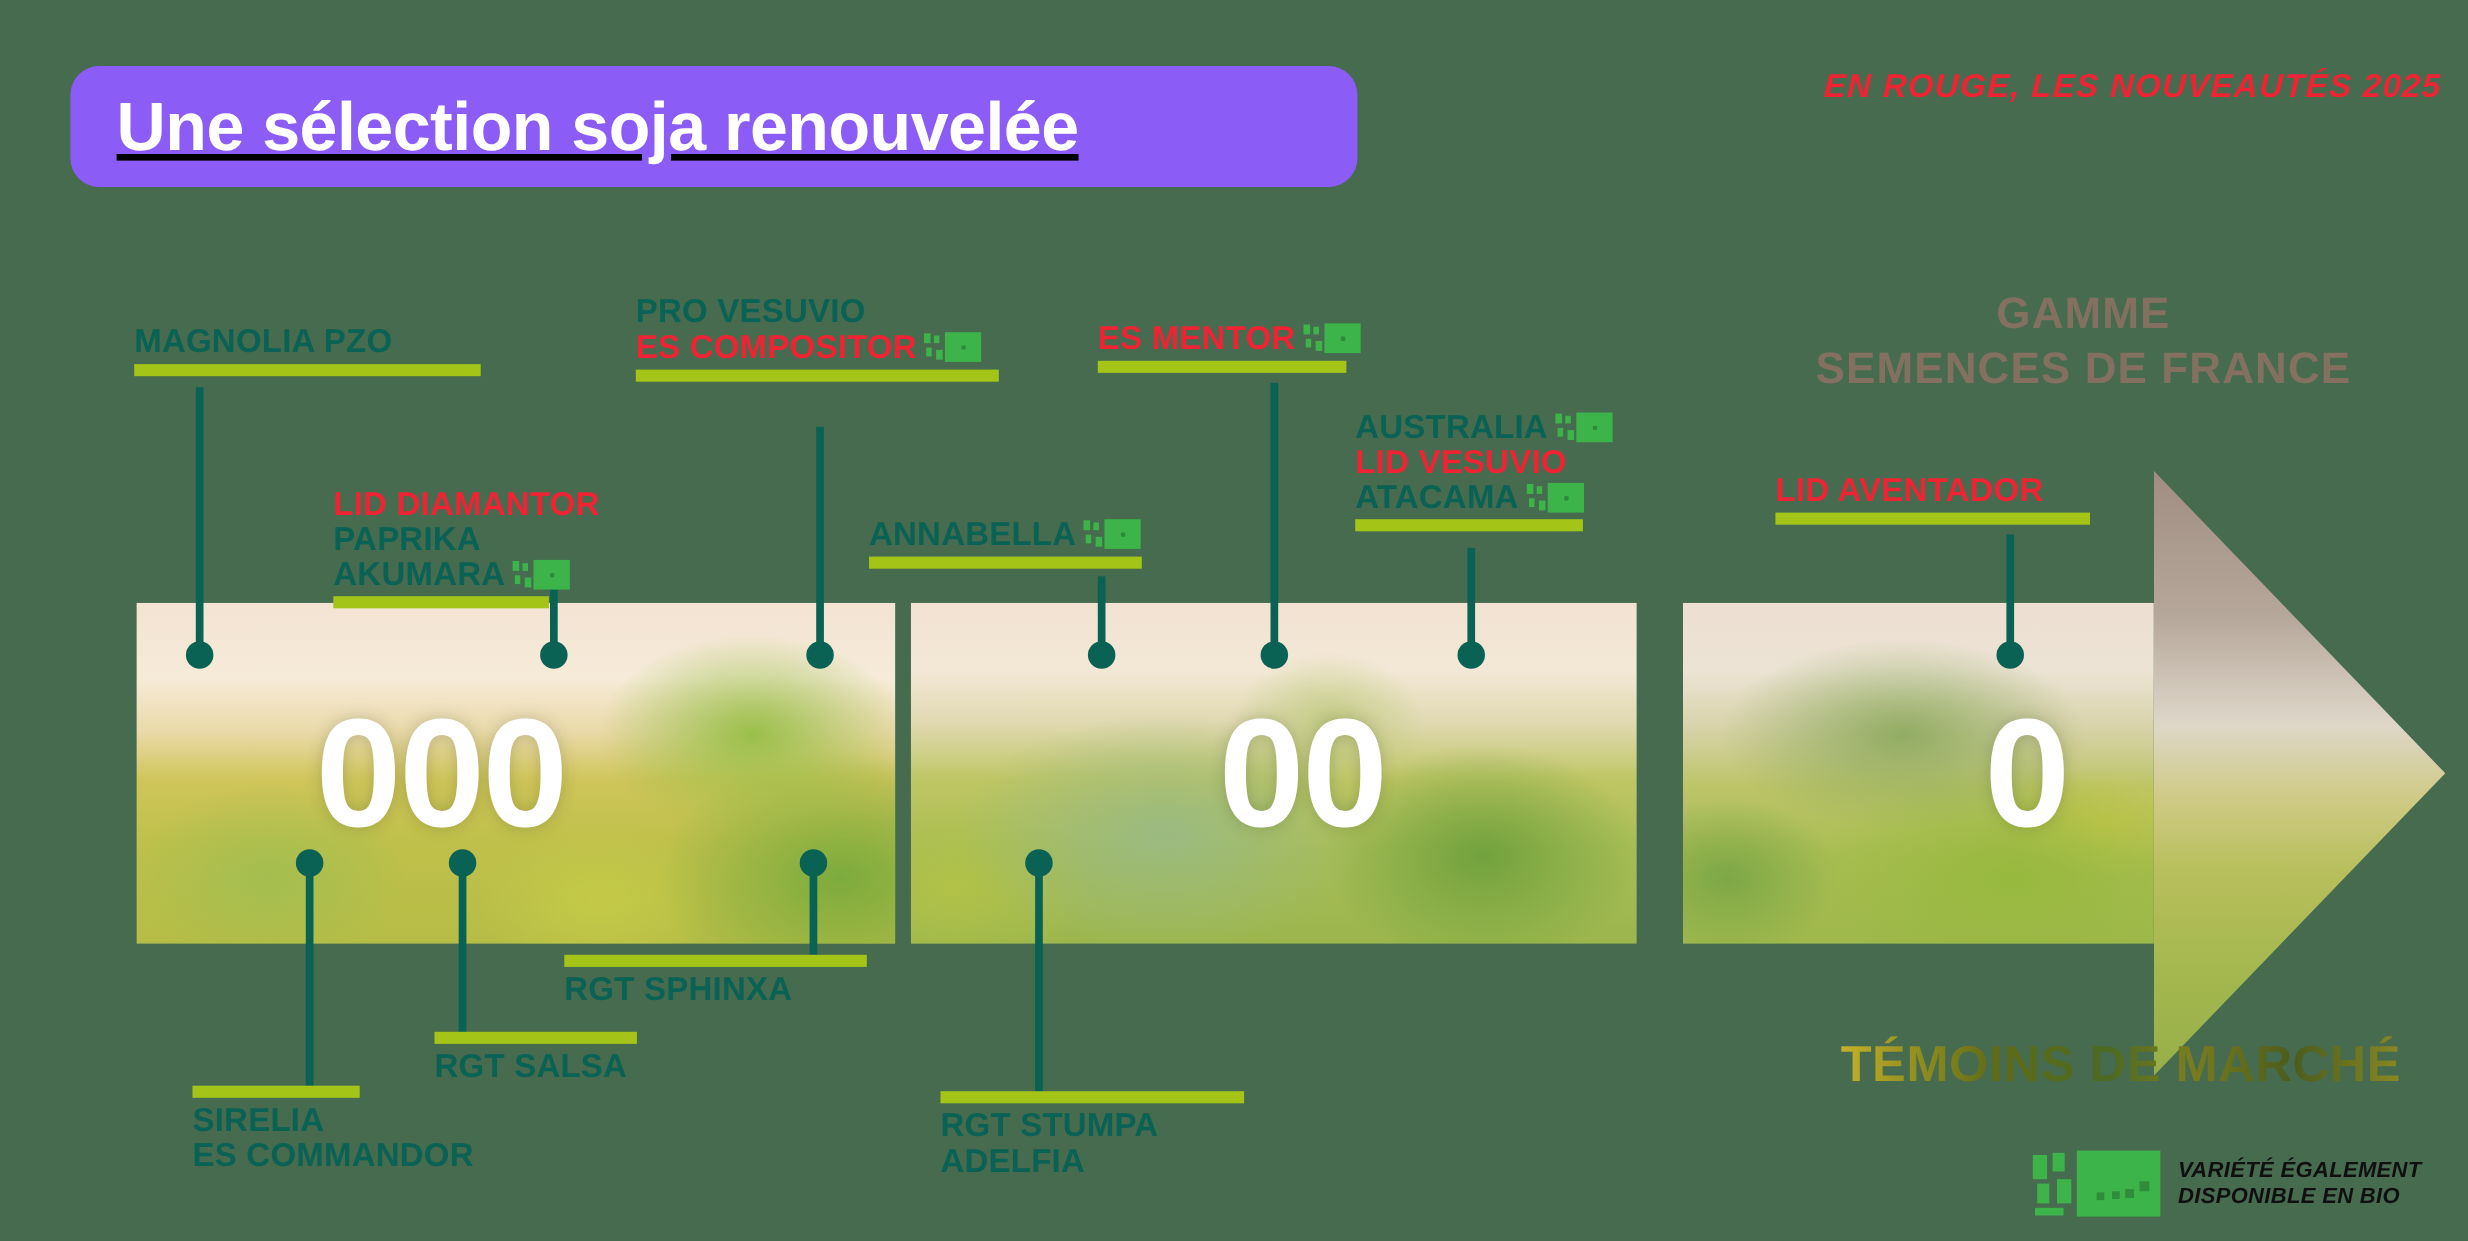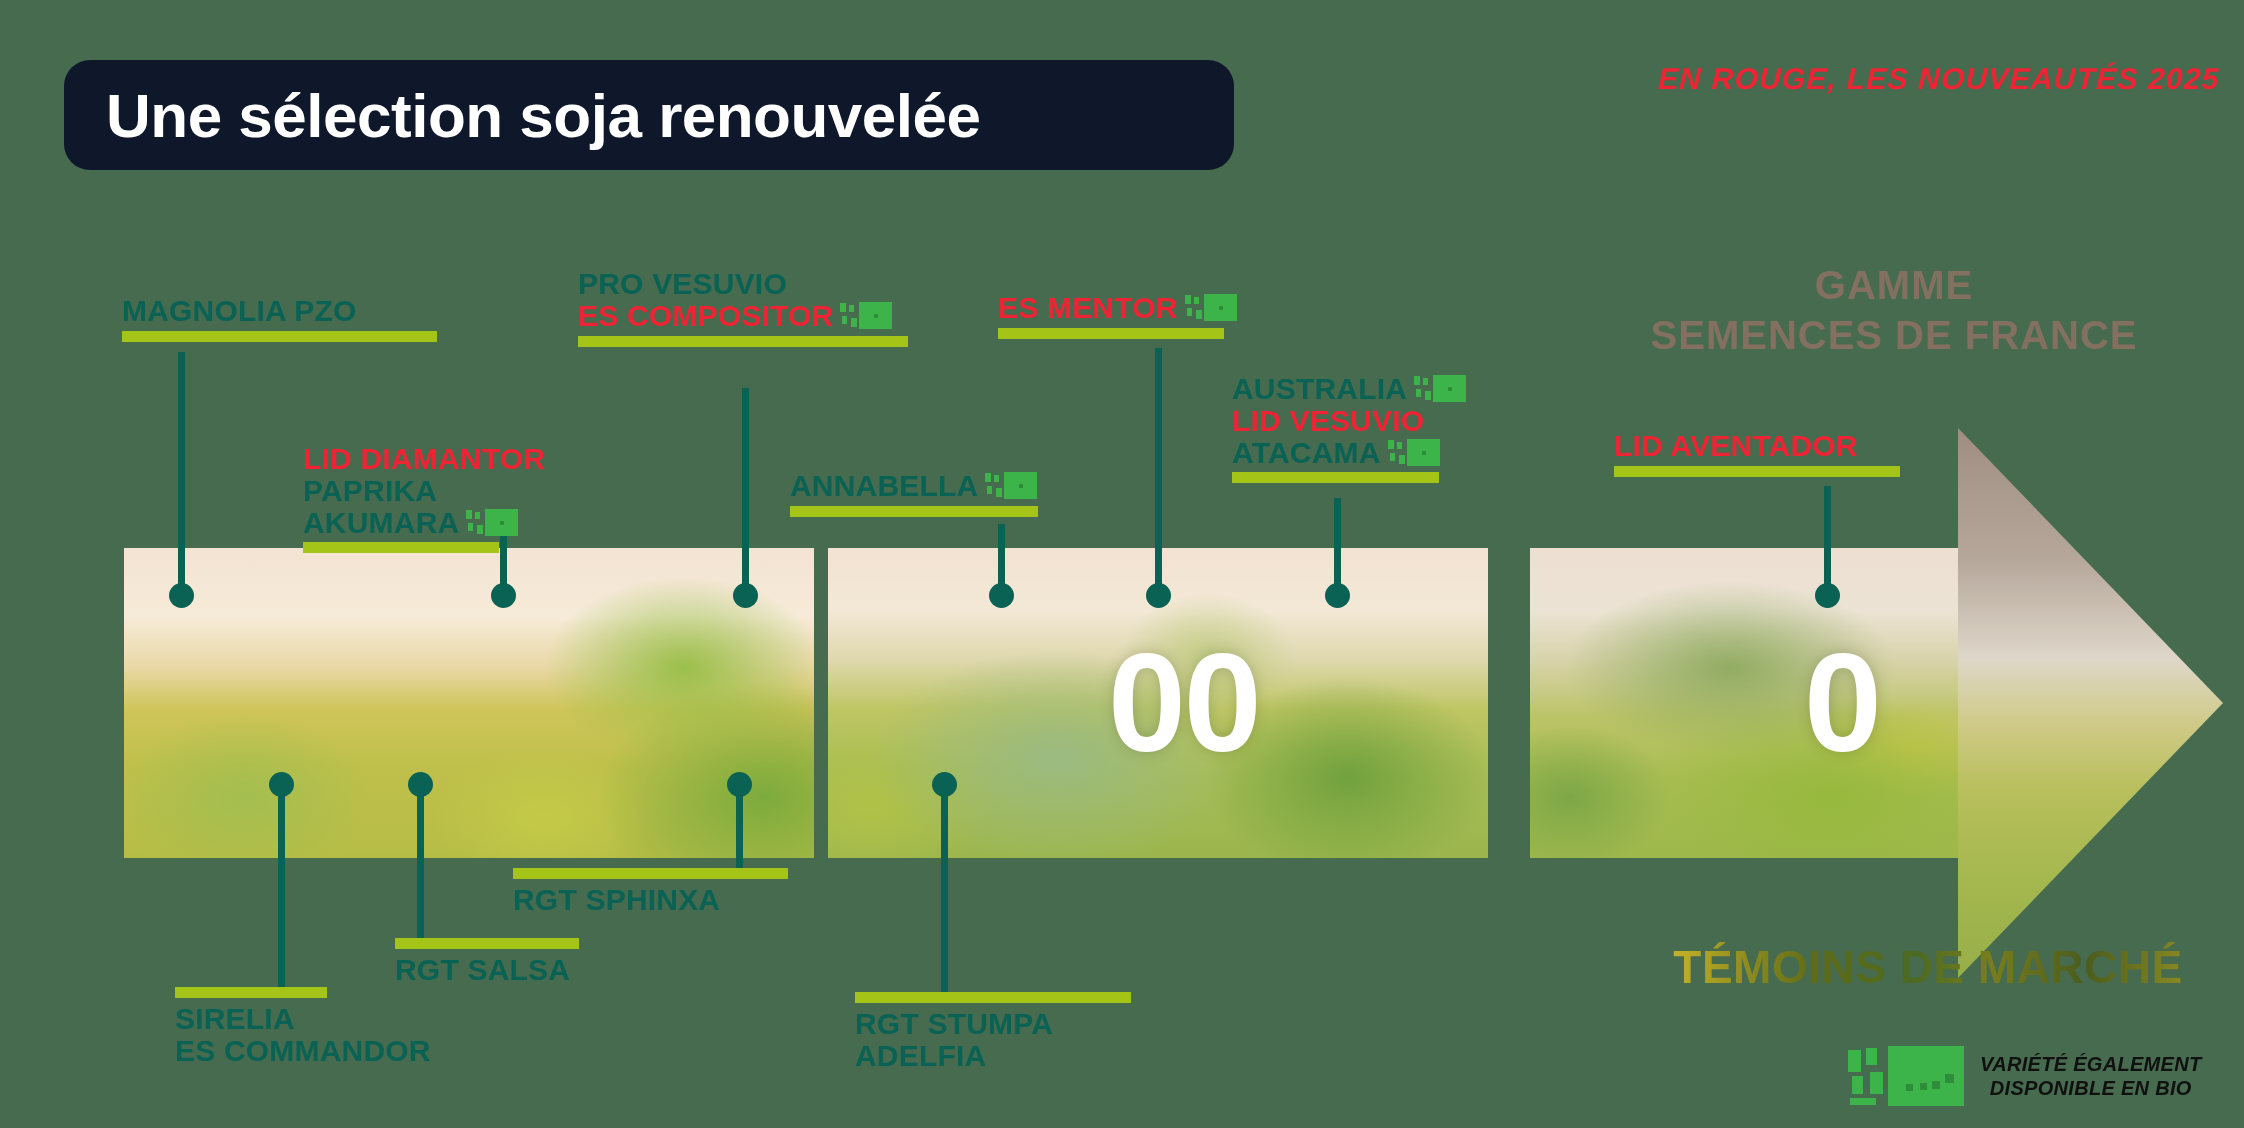--- a/index.html
+++ b/index.html
@@ -9,24 +9,24 @@
     font-family:"Liberation Sans",sans-serif;
     overflow:hidden;
     position:relative;
   }
   #stage{position:absolute;inset:0;}
 
   
   .title-pill{
     position:absolute;left:64px;top:60px;
     width:1170px;height:110px;
-    background:#0f172a;
+    background:#8b5cf6;
     border-radius:26px 26px 26px 26px;
     display:flex;align-items:center;
-    box-sizing:border-box;padding-left:42px;
+    box-sizing:border-box;padding-left:42px;text-decoration:underline;
   }
   .title-pill .t{
     color:#ffffff;font-size:62px;font-weight:700;
     letter-spacing:-0.5px;white-space:nowrap;
     font-family:"Liberation Sans",sans-serif;
   }
 
   
   .new-note{
     position:absolute;right:24px;top:62px;
@@ -126,21 +126,21 @@
     letter-spacing:1px;
   }
   .temoins{
     position:absolute;left:1668px;top:940px;width:520px;text-align:center;
     font-weight:800;font-size:46px;letter-spacing:0.5px;
     background:linear-gradient(92deg,#c9b429 0%,#5f6b17 28%,#4d6a22 48%,#7a7d1e 62%,#4b5c1c 80%,#8d8b23 100%);
     -webkit-background-clip:text;background-clip:text;color:transparent;
   }
 
   
-  .biolegend{position:absolute;left:1846px;top:1046px;display:flex;align-items:center;gap:16px;text-align:center;}
+  .biolegend{position:absolute;left:1846px;top:1046px;display:flex;align-items:center;gap:16px;}
   .biolegend .logo{position:relative;width:118px;height:60px;}
   .biolegend .logo .box{position:absolute;right:0;top:0;width:76px;height:60px;background:#3cb44a;}
   .biolegend .logo .lf{position:absolute;background:#3cb44a;}
   .biolegend .logo .sd{position:absolute;background:#2e8c3a;}
   .biolegend .txt{color:#101010;font-size:20px;font-weight:800;font-style:italic;line-height:1.22;letter-spacing:.3px;}
 </style>
 </head>
 <body>
 
 <div id="stage">
@@ -149,20 +149,21 @@
     <span class="t">Une sélection soja renouvelée</span>
   </div>
 
   <div class="new-note">EN ROUGE, LES NOUVEAUTÉS 2025</div>
 
   <div class="banner">
     <div class="arrow-head-img"></div>
 
     <div class="panel" id="panel1">
       <div class="photo ph-a"></div>
+      <div class="num" style="left:163px">000</div>
     </div>
 
     <div class="panel" id="panel2">
       <div class="photo ph-b"></div>
       <div class="num" style="left:280px">00</div>
     </div>
 
     <div class="panel" id="panel3">
       <div class="photo ph-c"></div>
       <div class="num" style="left:274px">0</div>

